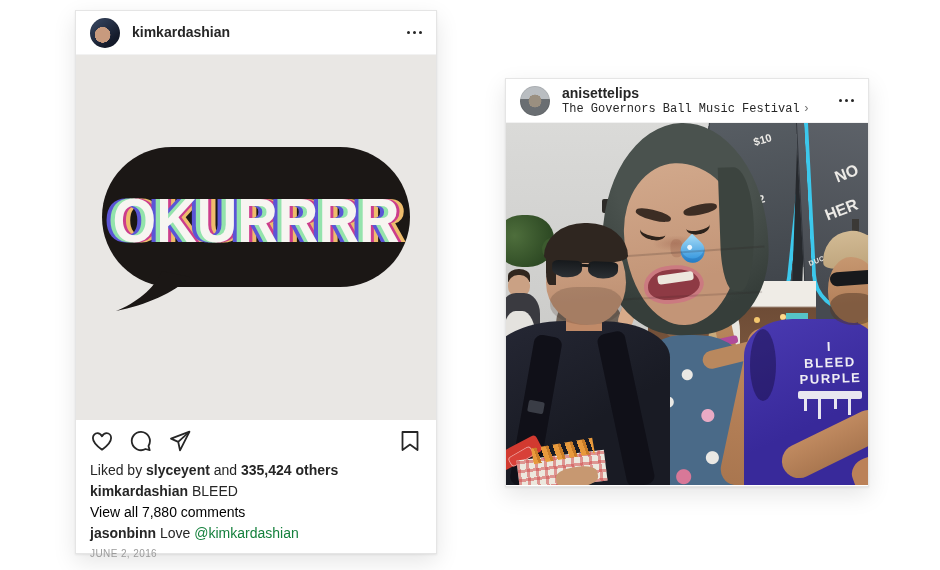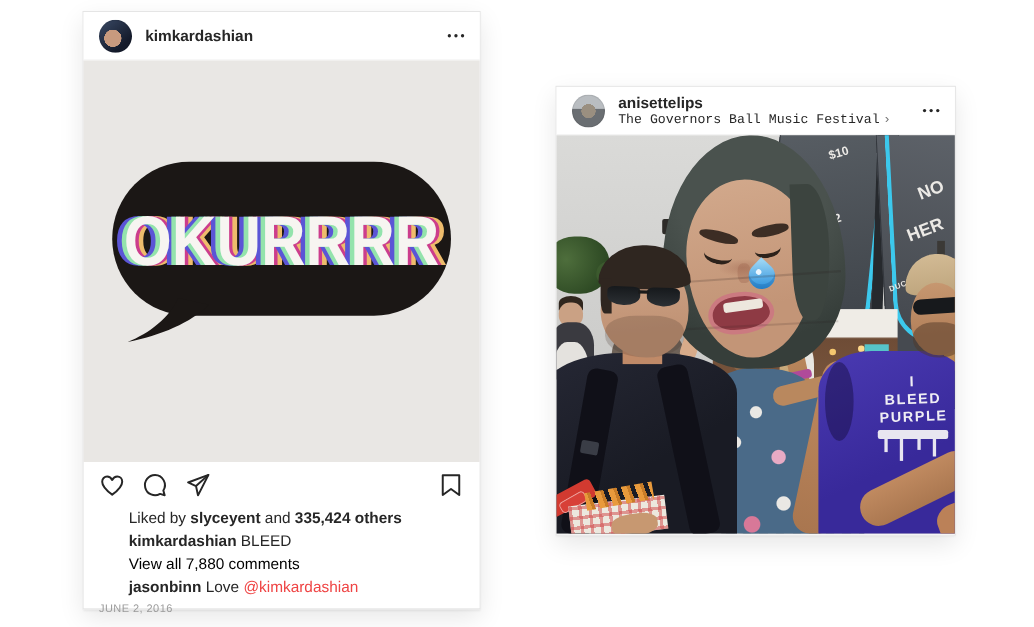--- a/index.html
+++ b/index.html
@@ -27,23 +27,23 @@
   .bubble-wrap svg{position:absolute;left:0;top:0;}
   .bubble-text{position:absolute;left:0;top:44px;width:100%;text-align:center;font-size:54px;font-weight:700;letter-spacing:0;color:#f7f5f1;transform:scale(1.04,1.18);
     text-shadow:-4px 0 0 #93e3ac,-8px 0 0 #5b55d6,3px 0 0 #cc3d8c,7px 0 0 #eebc6c;}
 
   
   .actions{display:flex;align-items:center;gap:15px;padding:8px 14px 2px;height:26px;}
   .actions svg{display:block;cursor:pointer;}
   .act-save{margin-left:auto;}
   .post-texts{padding:4px 14px 0;}
   .post-texts b{font-weight:700;}
-  .likes,.caption,.view-comments,.comment{font-size:14px;line-height:21px;color:#262626;margin-left:27px;}
+  .likes,.caption,.view-comments,.comment{font-size:14px;line-height:21px;color:#262626;}
   .view-comments{color:#000000;cursor:pointer;}
-  .mention{color:#ef4444;cursor:pointer;}
+  .mention{color:#15803d;cursor:pointer;}
   .timestamp{font-size:10px;color:#9b9b9b;letter-spacing:.4px;line-height:14px;margin-top:3px;}
 
   
   .photo{position:relative;height:362px;overflow:hidden;background:linear-gradient(#dadad8 0%,#c9c9c7 70%,#c2c2c0 100%);}
   .photo div{position:absolute;}
   
   .ph-trees{left:-10px;top:92px;width:58px;height:52px;background:radial-gradient(circle at 32% 40%,#4e6e3c,#2e4a24 72%);border-radius:45%;}
   .ph-tree2{left:36px;top:114px;width:26px;height:24px;background:#3c5a2e;border-radius:50%;}
   .ph-speaker{left:96px;top:76px;width:20px;height:14px;background:#2d2b28;border-radius:2px;}
   .ph-pole{left:104px;top:90px;width:3px;height:36px;background:#55524e;}

